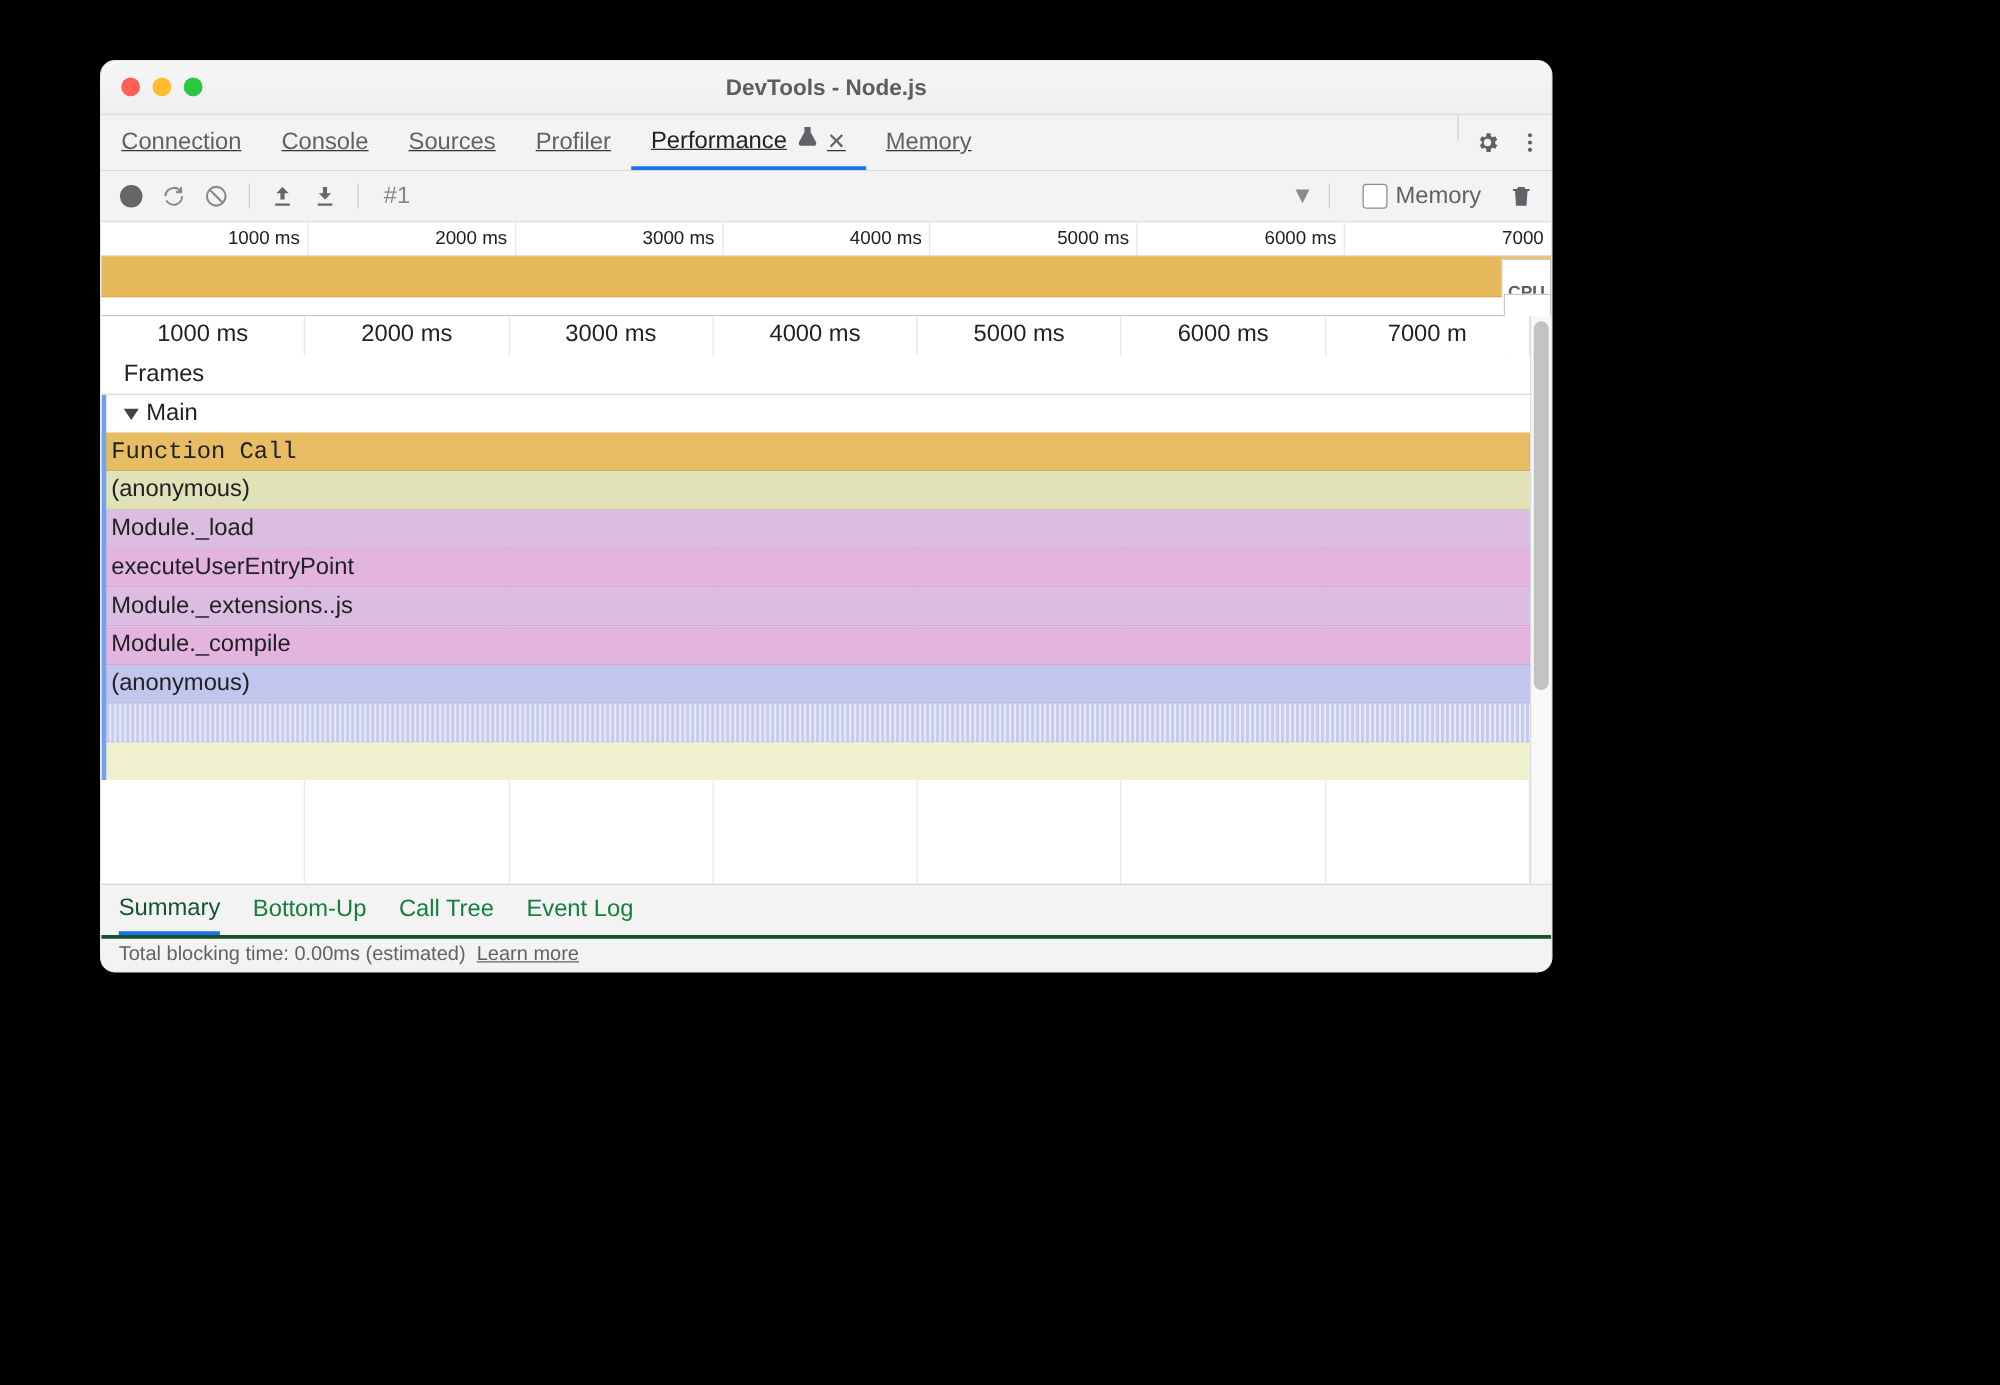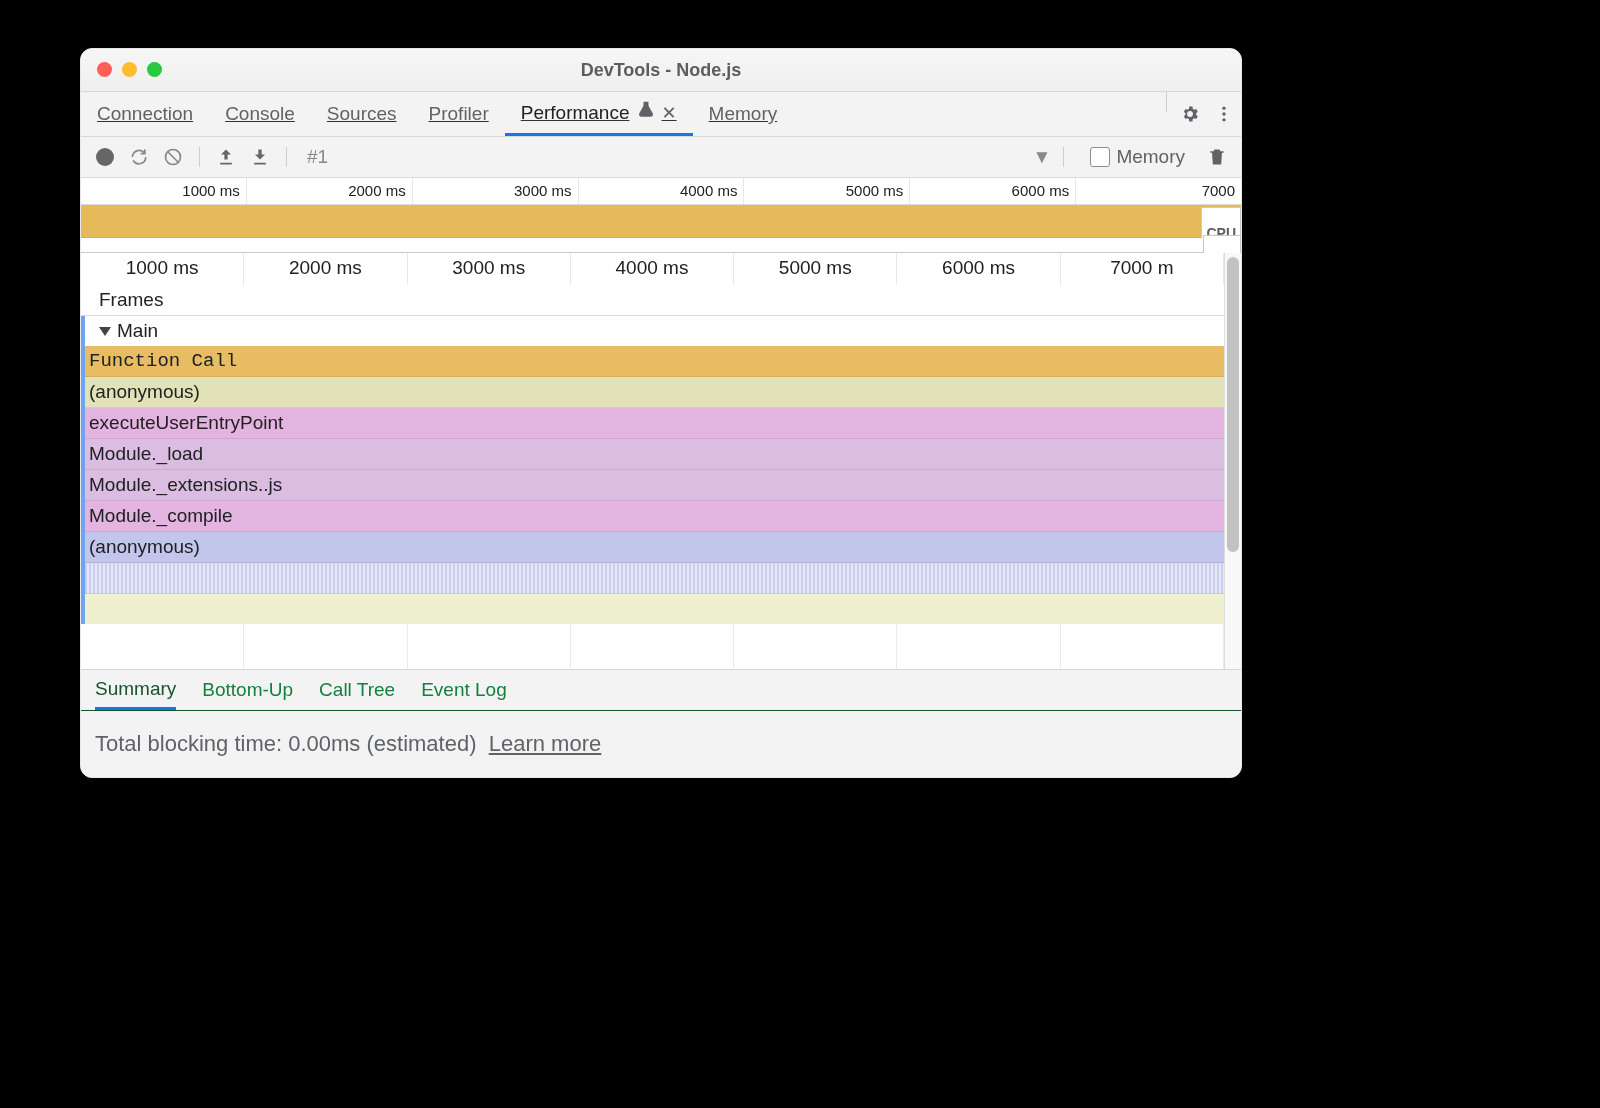--- a/index.html
+++ b/index.html
@@ -48,21 +48,21 @@
 .c-pink{background:#e4b4e0;}
 .c-pink2{background:#dcbde2;}
 .c-blue{background:#c2c6ec;}
 .c-stripe{height:30px;background:repeating-linear-gradient(90deg,#c8cdee 0,#c8cdee 2px,#e6e8f7 2px,#e6e8f7 4px);border-bottom:1px solid rgba(0,0,0,0.08);}
 .c-pale{height:30px;background:#eef0d0;}
 .scroll{width:16px;background:#f8f8f8;border-left:1px solid #ddd;position:relative;}
 .thumb{position:absolute;left:2px;right:2px;top:4px;height:295px;background:#c2c2c2;border-radius:6px;}
 .detail-tabs{display:flex;gap:26px;background:#f3f3f3;border-top:1px solid #d7d7d7;height:40px;align-items:stretch;padding:0 14px;}
 .dtab{display:flex;align-items:center;color:#15803d;}
 .dtab.active{color:#14532d;border-bottom:3px solid #1a73e8;}
-.statusbar{background:#f3f3f3;border-top:1px solid #14532d;padding:20px 14px;color:#5f6368;font-size:22px;}
+.statusbar{background:#f3f3f3;border-top:3px solid #14532d;padding:4px 14px;color:#5f6368;font-size:16px;}
 .learn{text-decoration:underline;color:#5f6368;}
 .record{width:18px;height:18px;border-radius:50%;background:#666;}
 svg{width:20px;height:20px;}
 </style>
 </head>
 <body>
 <div class="stage">
 <div class="win">
 
 <div class="titlebar">
@@ -198,22 +198,22 @@
               <span>Frames</span>
             </div>
       <div style="position:relative">
         <div class="leftbar"></div>
         <div class="track-hdr">
                 <span class="caret"></span>
                 <span>Main</span>
               </div>
         <div class="flame c-orange">Function Call</div>
         <div class="flame c-olive">(anonymous)</div>
+        <div class="flame c-pink2">Module._load</div>
         <div class="flame c-pink">executeUserEntryPoint</div>
-        <div class="flame c-pink2">Module._load</div>
         <div class="flame c-pink2">Module._extensions..js</div>
         <div class="flame c-pink">Module._compile</div>
         <div class="flame c-blue">(anonymous)</div>
         <div class="c-stripe"></div>
         <div class="c-pale"></div>
       </div>
     </div>
   </div>
   <div class="scroll">
           <div class="thumb"></div>

